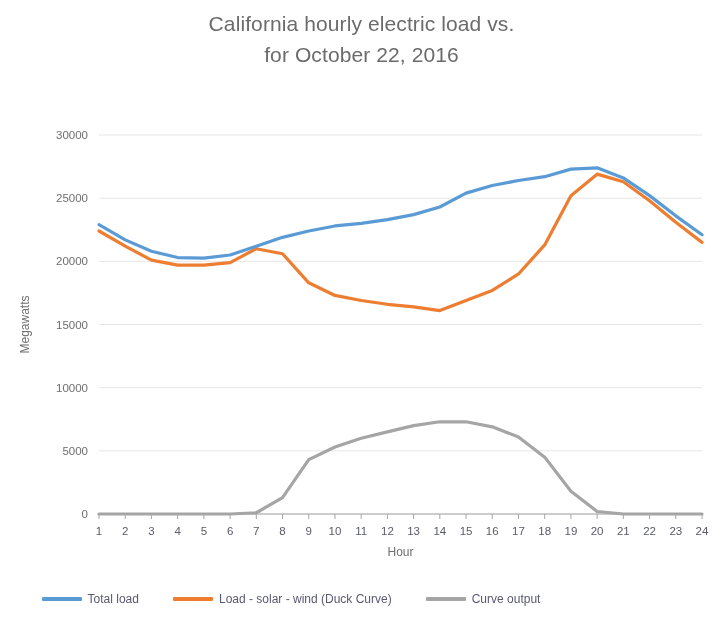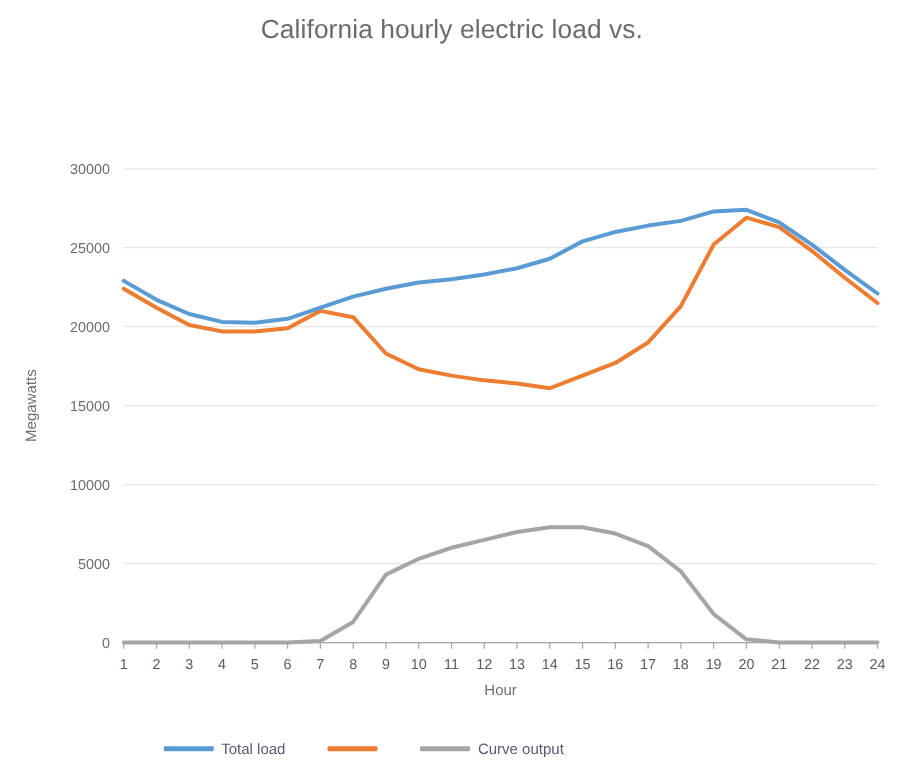--- a/index.html
+++ b/index.html
@@ -56,20 +56,21 @@
     color:#595972;font-size:12px;white-space:nowrap;
   }
 </style>
 </head>
 <body>
 
 <div id="chart-root">
 
   <div class="title">
     <div>California hourly electric load vs.</div>
+    <div>for October 22, 2016</div>
   </div>
 
   <svg class="plot-svg" id="plot" width="723" height="592">
       <line x1="99" x2="702" y1="514" y2="514" stroke="#e6e6e6" stroke-width="1"></line>
       <text x="88" y="518" text-anchor="end" class="ytick-txt">0</text>
       <line x1="99" x2="702" y1="450.8333333333333" y2="450.8333333333333" stroke="#e6e6e6" stroke-width="1"></line>
       <text x="88" y="454.8333333333333" text-anchor="end" class="ytick-txt">5000</text>
       <line x1="99" x2="702" y1="387.6666666666667" y2="387.6666666666667" stroke="#e6e6e6" stroke-width="1"></line>
       <text x="88" y="391.6666666666667" text-anchor="end" class="ytick-txt">10000</text>
       <line x1="99" x2="702" y1="324.5" y2="324.5" stroke="#e6e6e6" stroke-width="1"></line>
@@ -136,20 +137,21 @@
       <polyline points="99.00,224.70 125.22,239.86 151.43,251.23 177.65,257.54 203.87,258.17 230.09,255.02 256.30,246.17 282.52,237.33 308.74,231.01 334.96,225.96 361.17,223.43 387.39,219.64 413.61,214.59 439.83,207.01 466.04,193.11 492.26,185.53 518.48,180.48 544.70,176.69 570.91,169.11 597.13,167.85 623.35,177.95 649.57,195.64 675.78,215.85 702.00,234.80" fill="none" stroke="#5B9BD5" stroke-width="3.2" stroke-linejoin="round" stroke-linecap="round"></polyline>
     </svg>
 
   <div class="legend">
     <div class="legend-item">
       <span class="legend-swatch" id="sw0" style="background: rgb(91, 155, 213);"></span>
       <span class="legend-label">Total load</span>
     </div>
     <div class="legend-item">
       <span class="legend-swatch" id="sw1" style="background: rgb(237, 125, 49);"></span>
+      <span class="legend-label">Load - solar - wind (Duck Curve)</span>
     </div>
     <div class="legend-item">
       <span class="legend-swatch" id="sw2" style="background: rgb(165, 165, 165);"></span>
       <span class="legend-label">Curve output</span>
     </div>
   </div>
 
 </div>
 
 </body></html>

